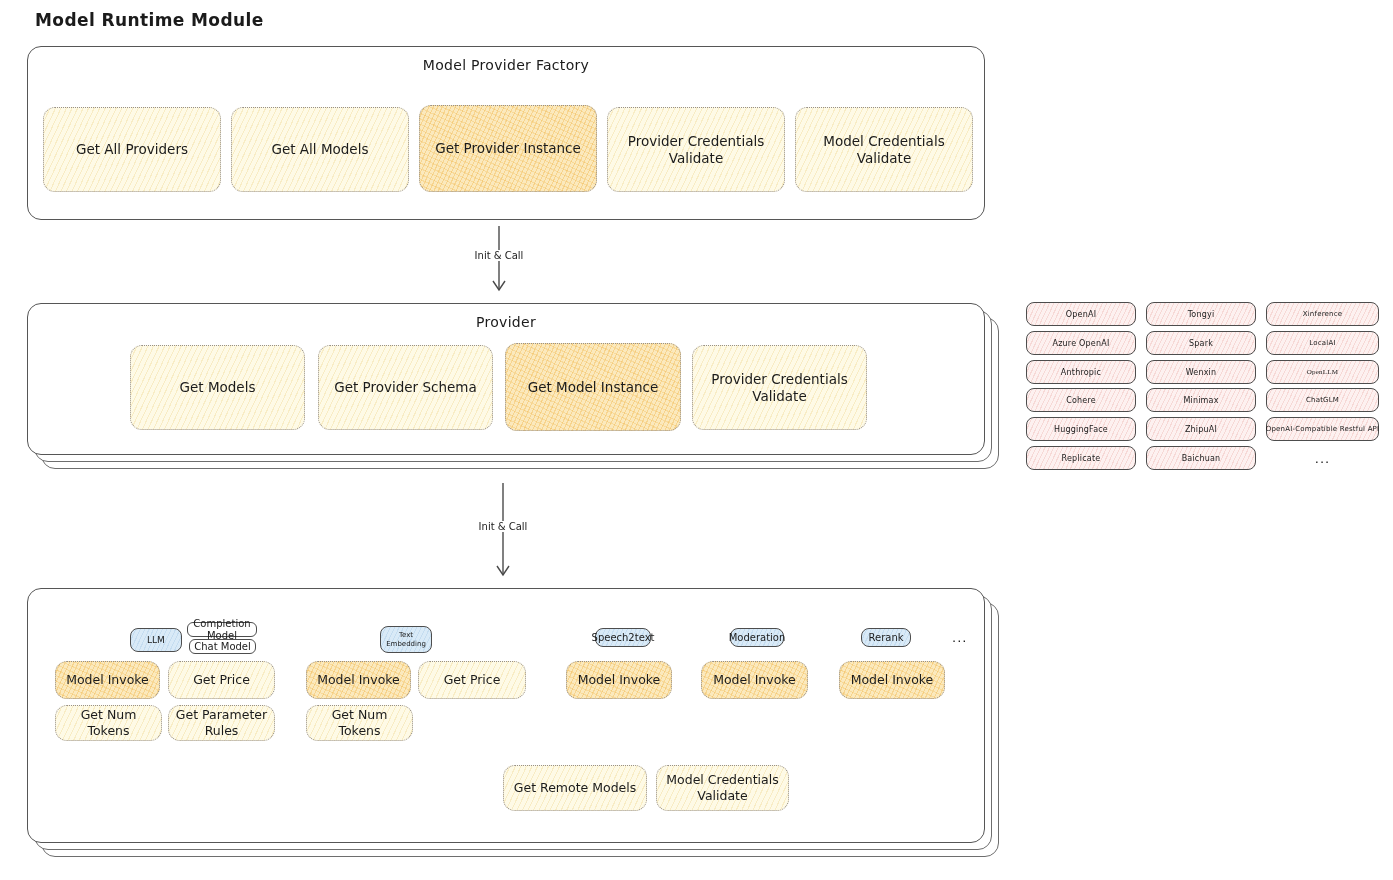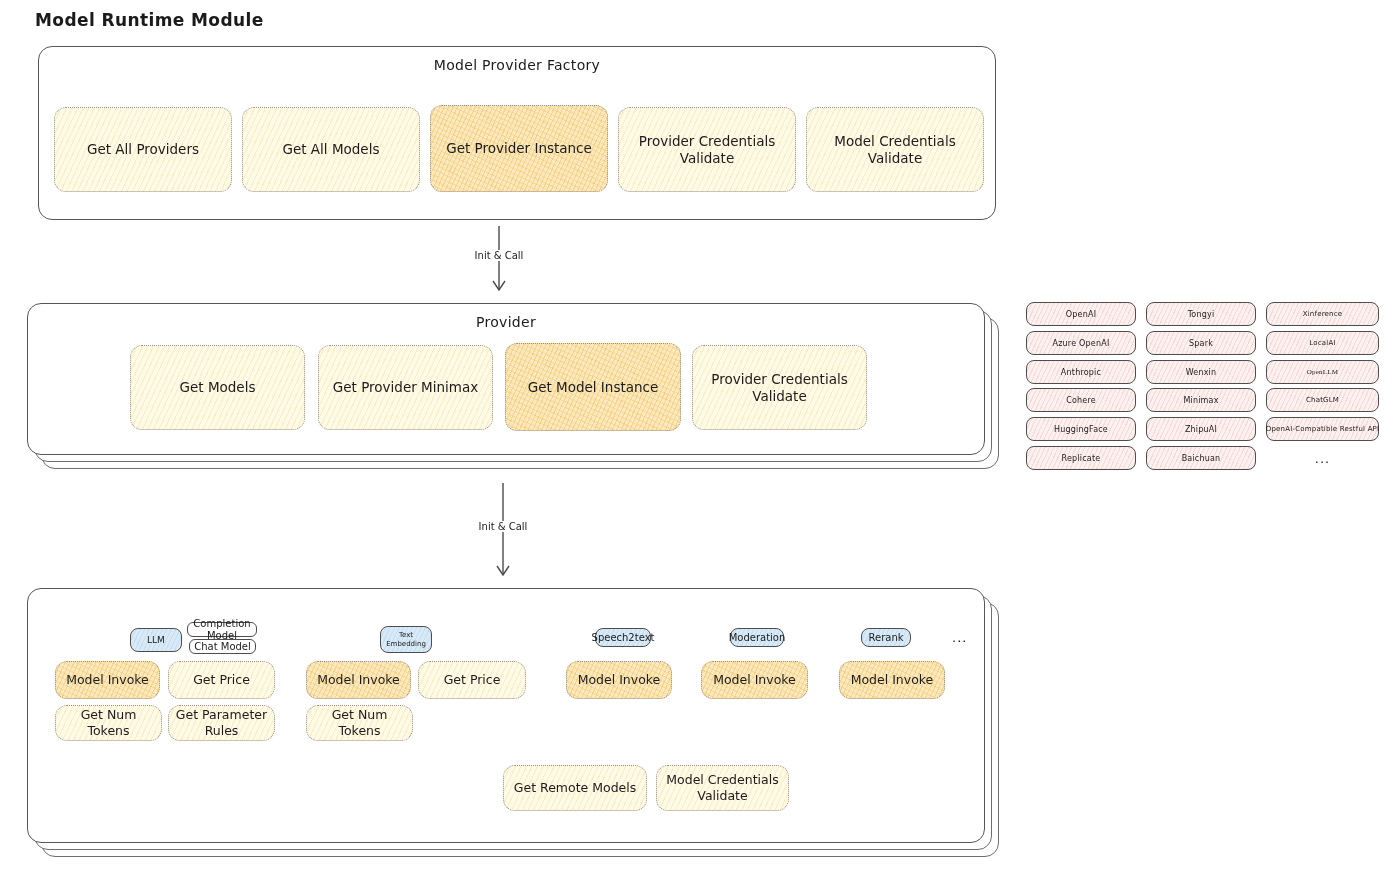--- a/index.html
+++ b/index.html
@@ -87,21 +87,21 @@
     background:#fff; padding:0 4px; font-size:10px; white-space:nowrap;
   }
 </style>
 </head>
 <body>
 
 <div class="canvas">
 
   <div class="page-title">Model Runtime Module</div>
 
-  <div class="stack" style="left:38px; top:46px; width:958px; height:174px;">
+  <div class="stack" style="left:27px; top:46px; width:958px; height:174px;">
     <div class="box-main"></div>
     <div class="box-title">Model Provider Factory</div>
 
     <div class="node n-yellow" style="left:16px; top:61px; width:178px; height:85px;">Get All Providers</div>
     <div class="node n-yellow" style="left:204px; top:61px; width:178px; height:85px;">Get All Models</div>
     <div class="node n-orange" style="left:392px; top:59px; width:178px; height:87px;">Get Provider Instance</div>
     <div class="node n-yellow" style="left:580px; top:61px; width:178px; height:85px;">Provider Credentials Validate</div>
     <div class="node n-yellow" style="left:768px; top:61px; width:178px; height:85px;">Model Credentials Validate</div>
   </div>
 
@@ -113,21 +113,21 @@
   </div>
   <div class="arrow-label" style="left:499px; top:250px;">Init &amp; Call</div>
 
   <div class="stack" style="left:27px; top:303px; width:958px; height:152px;">
     <div class="sheet s2"></div>
     <div class="sheet s1"></div>
     <div class="box-main"></div>
     <div class="box-title">Provider</div>
 
     <div class="node n-yellow" style="left:103px; top:42px; width:175px; height:85px;">Get Models</div>
-    <div class="node n-yellow" style="left:291px; top:42px; width:175px; height:85px;">Get Provider Minimax</div>
+    <div class="node n-yellow" style="left:291px; top:42px; width:175px; height:85px;">Get Provider Schema</div>
     <div class="node n-orange" style="left:478px; top:40px; width:176px; height:88px;">Get Model Instance</div>
     <div class="node n-yellow" style="left:665px; top:42px; width:175px; height:85px;">Provider Credentials Validate</div>
   </div>
 
   <div class="stack" style="left:1026px; top:302px; width:356px; height:172px;">
     <div class="chip" style="left:0; top:0;">OpenAI</div>
     <div class="chip" style="left:0; top:29px;">Azure OpenAI</div>
     <div class="chip" style="left:0; top:58px;">Anthropic</div>
     <div class="chip" style="left:0; top:86px;">Cohere</div>
     <div class="chip" style="left:0; top:115px;">HuggingFace</div>

